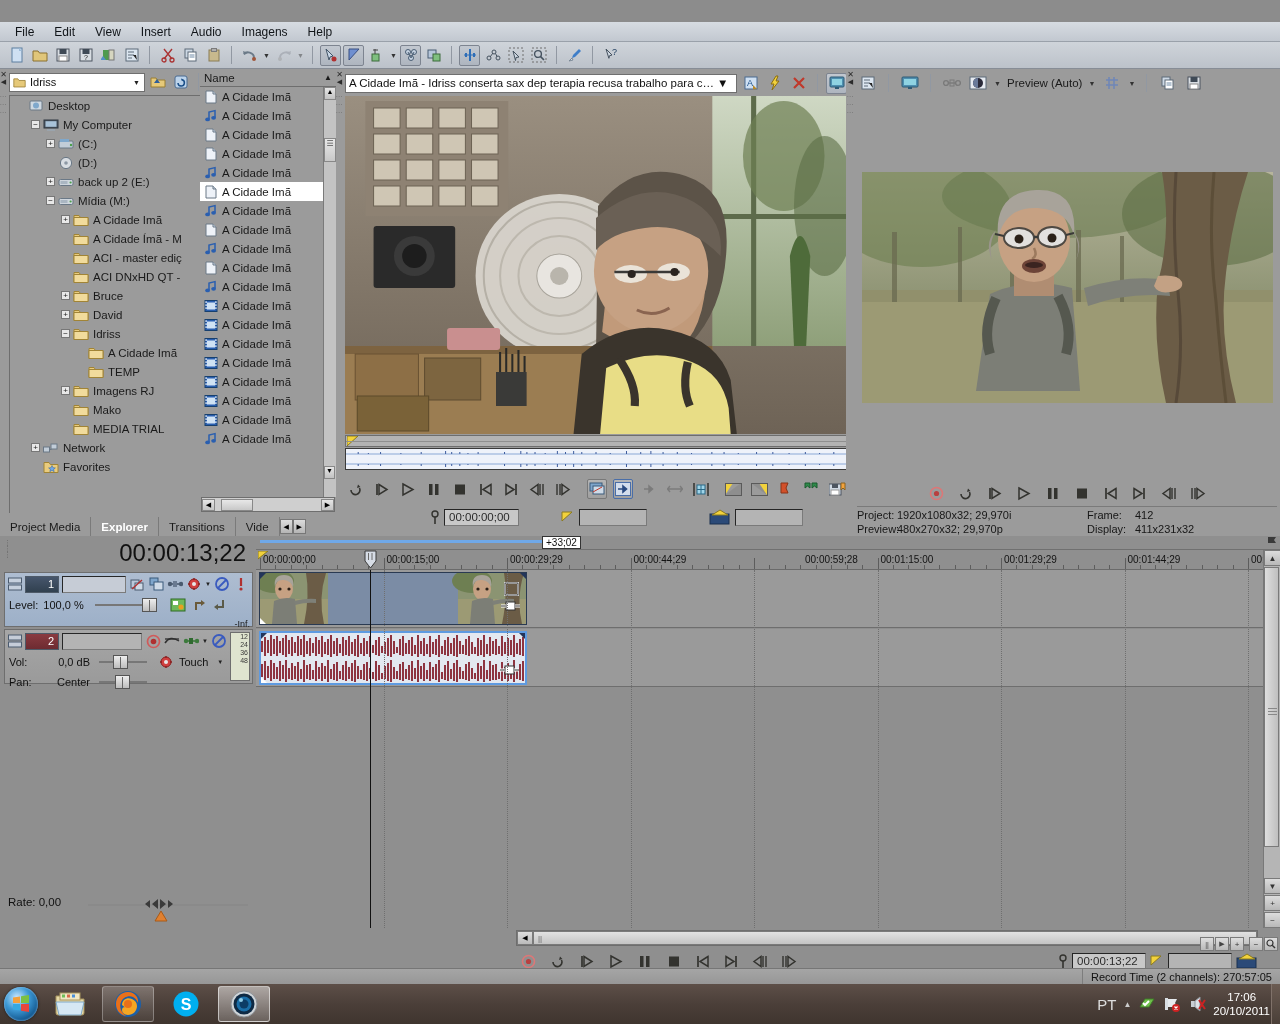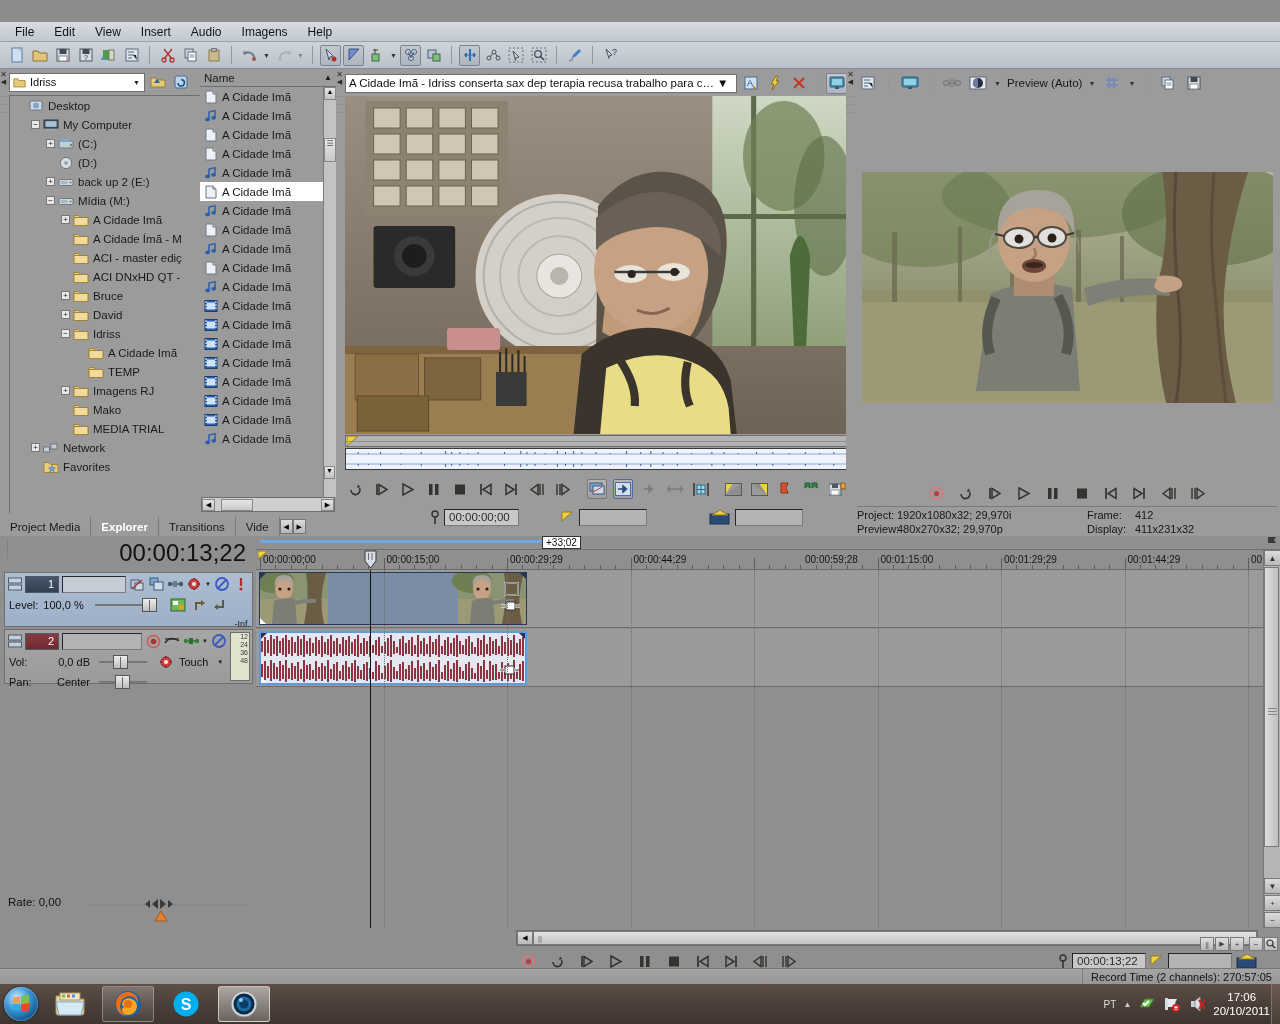--- a/index.html
+++ b/index.html
@@ -224,21 +224,21 @@
     background: radial-gradient(circle at 38% 32%, #cfeaff 0%, #3e9ad6 38%, #0d4f86 78%, #052d4f 100%);
     box-shadow: 0 0 3px rgba(0,0,0,.6), inset 0 0 2px #9fd4ff;
     position:relative;
   }
   .tb-item { width:52px; height:36px; margin-left:6px; display:flex; align-items:center; justify-content:center; position:relative;}
   .tb-item.boxed { background: linear-gradient(180deg, rgba(255,255,255,.22), rgba(255,255,255,.06));
                    border:1px solid rgba(255,255,255,.30); border-radius:3px;}
   .tb-item.boxed.active { background: linear-gradient(180deg, rgba(255,255,255,.50), rgba(255,255,255,.22));
                           border:1px solid rgba(255,255,255,.55);}
   .tray { position:absolute; right:0; top:0; height:40px; display:flex; align-items:center; gap:7px; padding-right:10px;}
-  .tray-text { font-size:10px; color:#ddd;}
+  .tray-text { font-size:15px; color:#ddd;}
   .clock { font-size:11.5px; color:#fff; text-align:center; line-height:14px;}
   .showdesk { position:absolute; right:0; top:0; width:9px; height:40px;
               background:linear-gradient(180deg,#6b5c53,#4a3f38); border-left:1px solid #80726a;}
 </style>
 </head>
 <body>
 
 <div class="app">
 
 

